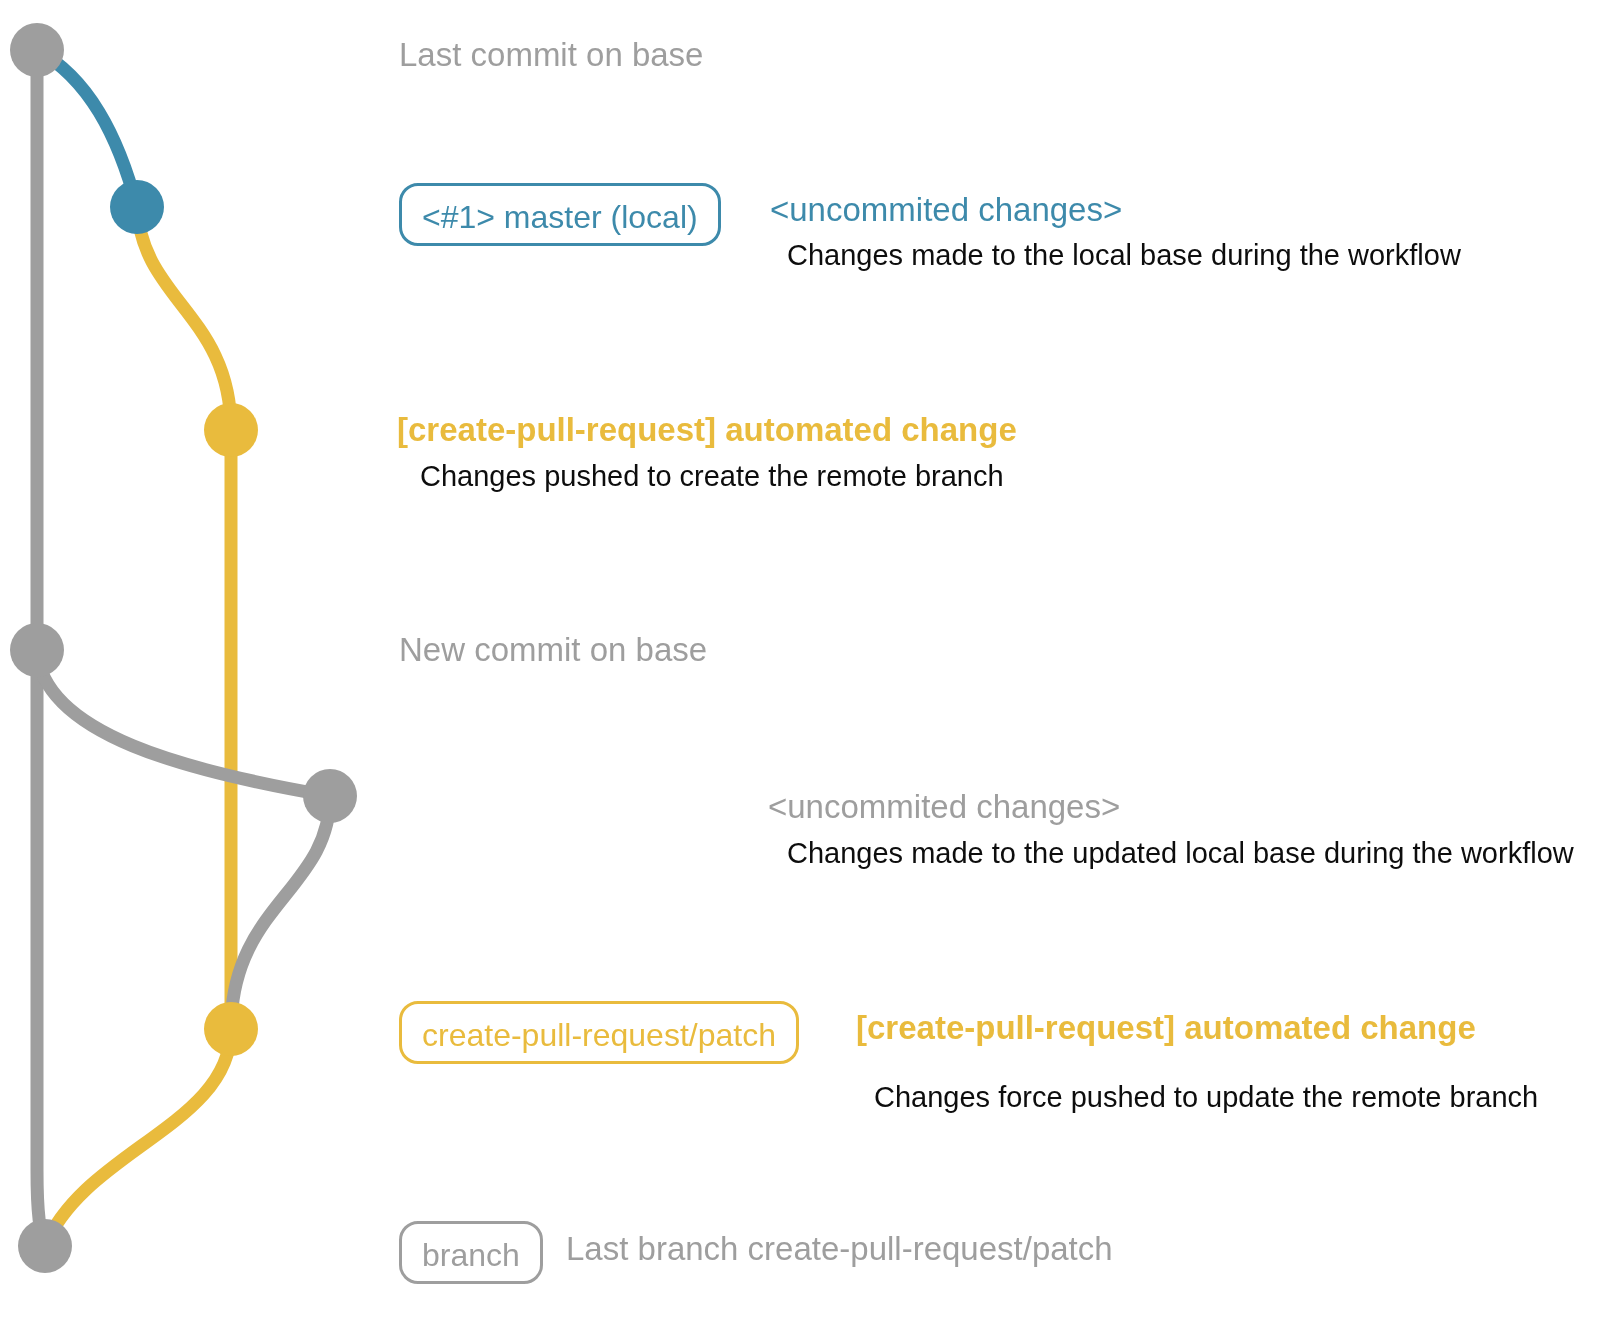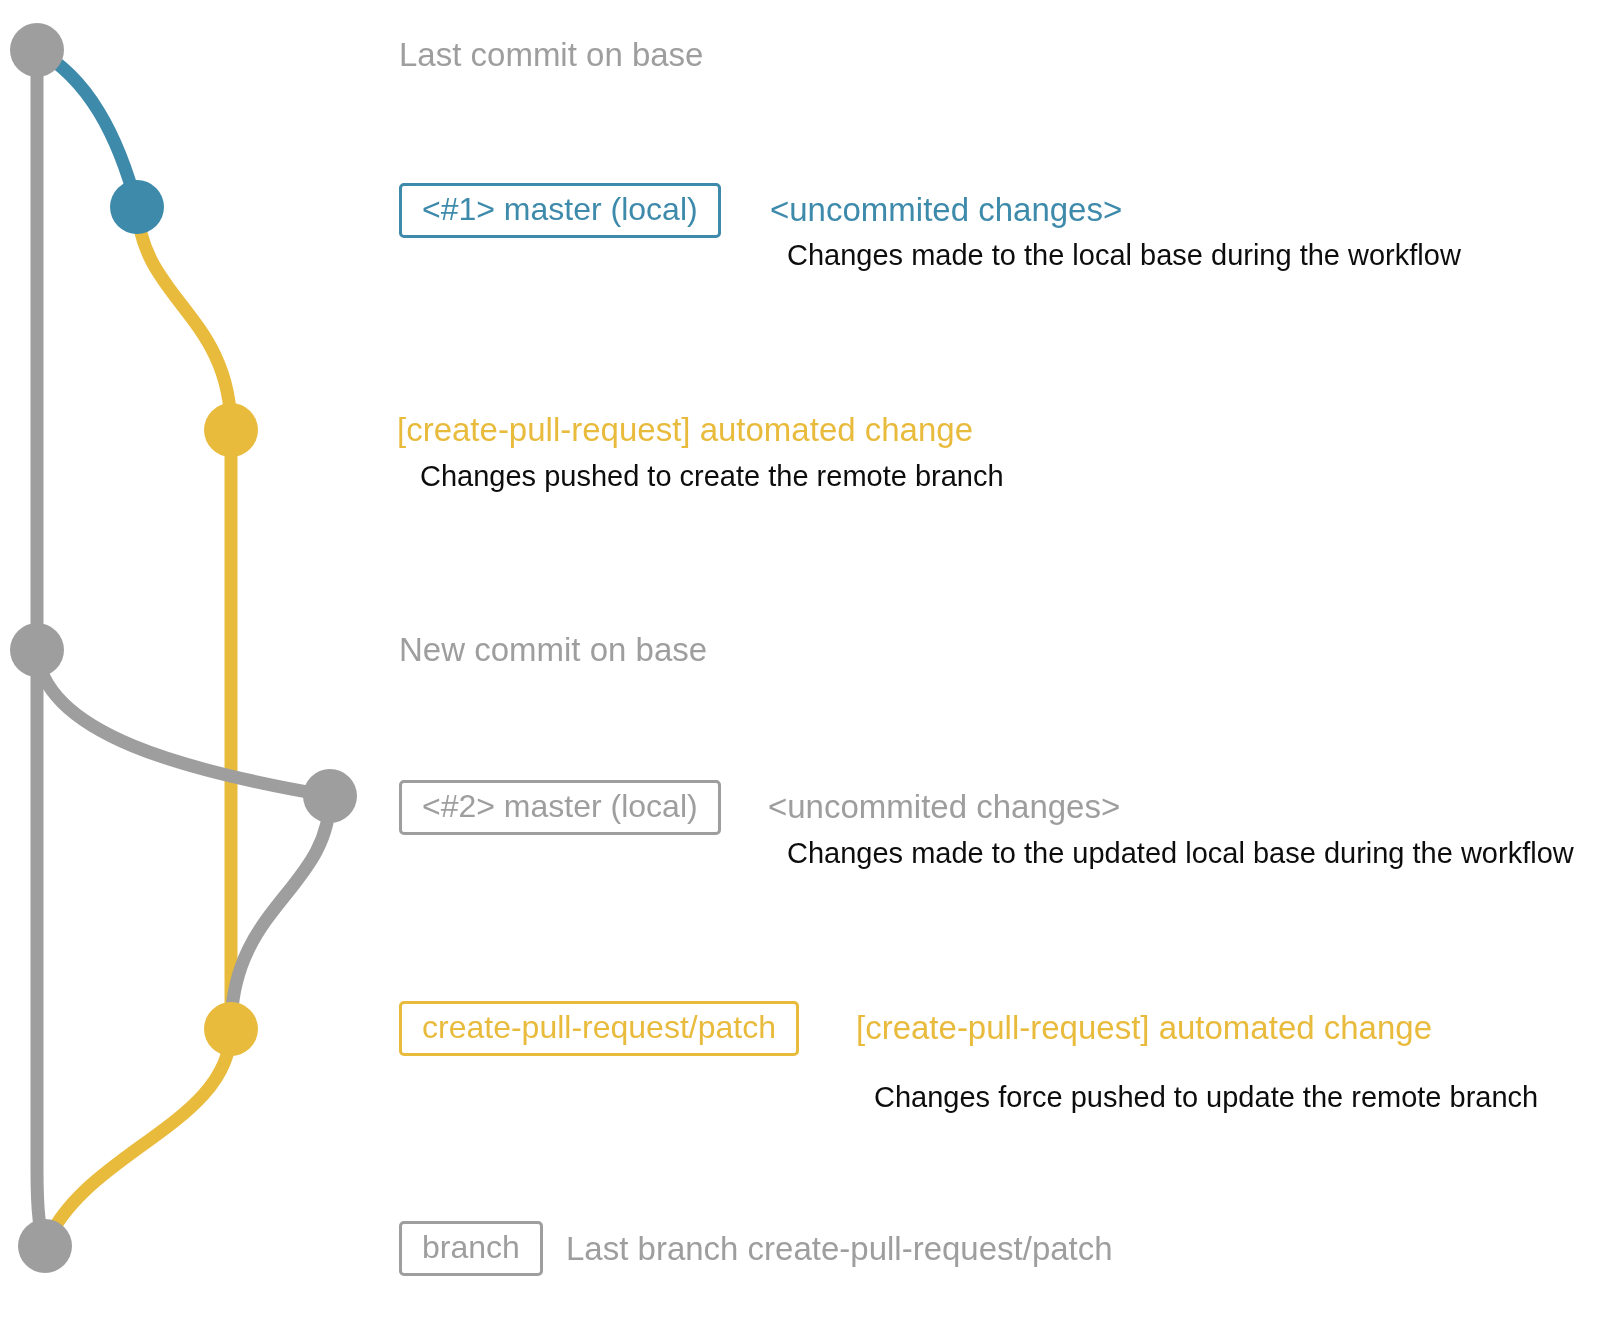--- a/index.html
+++ b/index.html
@@ -29,35 +29,35 @@
   .fill-yellow{fill:var(--yellow);}
   .label{
     position:absolute;
     white-space:nowrap;
     font-family:"Liberation Sans",sans-serif;
     font-size:33px;
     line-height:1.15;
   }
   .label.gray{color:var(--gray);}
   .label.blue{color:var(--blue);}
-  .label.yellow{color:var(--yellow);}
+  .label.yellow{color:var(--yellow);font-weight:bold;}
   .desc{
     position:absolute;
     white-space:nowrap;
     font-family:Liberation Sans, sans-serif;
     font-size:29px;
     color:var(--ink);
     line-height:1.1;
   }
   .badge{
     position:absolute;
     white-space:nowrap;
     border:3px solid;
-    border-radius:5px;
-    padding:5px 20px 7px 20px;
+    border-radius:19px;
+    padding:13px 20px 7px 20px;
     font-size:32px;
     background:var(--bg);
   }
   .badge.blue{color:var(--blue);border-color:var(--blue);}
   .badge.gray{color:var(--gray);border-color:var(--gray);}
   .badge.yellow{color:var(--yellow);border-color:var(--yellow);}
 </style>
 </head>
 <body>
 
@@ -92,21 +92,20 @@
 
   <div class="badge blue" style="left:399px;top:183px;">&lt;#1&gt; master (local)</div>
   <div class="label blue" style="left:770px;top:191px;">&lt;uncommited changes&gt;</div>
   <div class="desc" style="left:787px;top:240px;">Changes made to the local base during the workflow</div>
 
   <div class="label yellow" style="left:397px;top:411px;">[create-pull-request] automated change</div>
   <div class="desc" style="left:420px;top:461px;">Changes pushed to create the remote branch</div>
 
   <div class="label gray" style="left:399px;top:631px;">New commit on base</div>
 
-  <div class="badge gray" style="left:399px;top:780px;">&lt;#2&gt; master (local)</div>
   <div class="label gray" style="left:768px;top:788px;">&lt;uncommited changes&gt;</div>
   <div class="desc" style="left:787px;top:838px;">Changes made to the updated local base during the workflow</div>
 
   <div class="badge yellow" style="left:399px;top:1001px;">create-pull-request/patch</div>
   <div class="label yellow" style="left:856px;top:1009px;">[create-pull-request] automated change</div>
   <div class="desc" style="left:874px;top:1058px;margin-top:24px;">Changes force pushed to update the remote branch</div>
 
   <div class="badge gray" style="left:399px;top:1221px;">branch</div>
   <div class="label gray" style="left:566px;top:1230px;">Last branch create-pull-request/patch</div>
 

